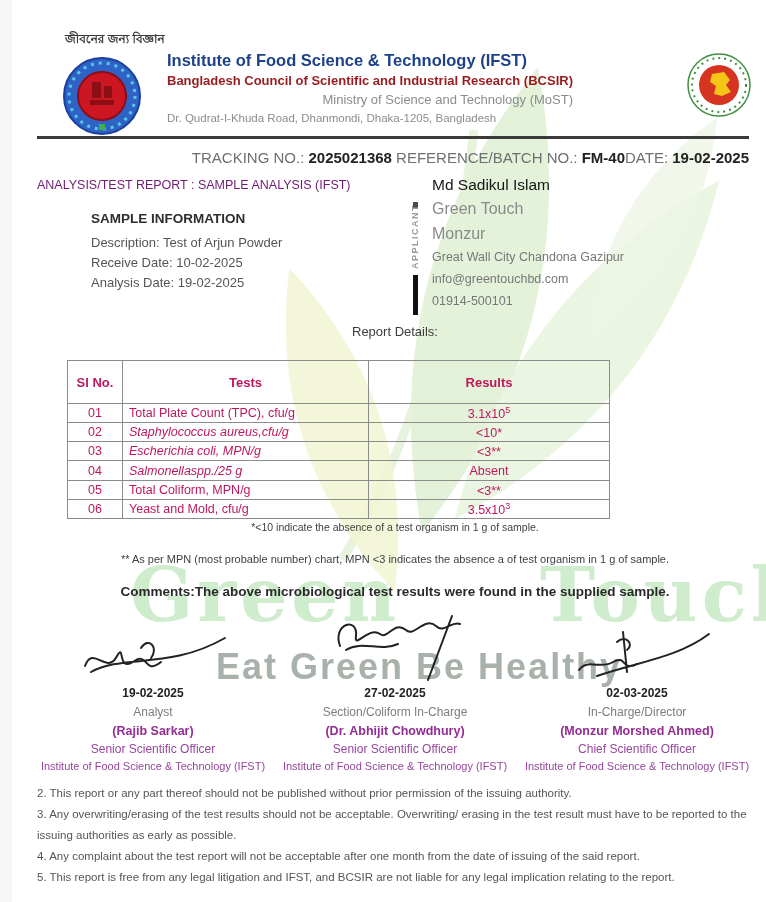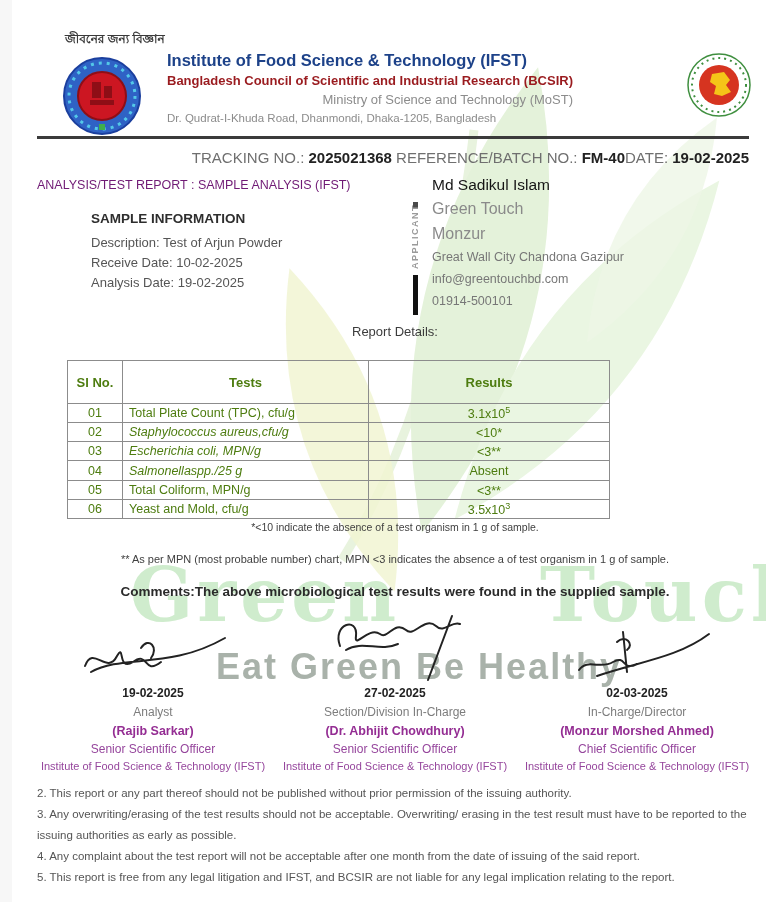--- a/index.html
+++ b/index.html
@@ -48,21 +48,21 @@
   .rail .bar{width:5px;height:40px;background:#111;margin-top:6px;}
   .app-text{margin-left:10px;}
   .app-name{font-size:15.5px;color:#151515;margin-bottom:6px;}
   .app-co{font-size:16px;color:#8a8a8a;margin-bottom:7px;}
   .app-owner{font-size:16px;color:#8a8a8a;margin-bottom:7px;}
   .app-line{font-size:12.5px;color:#777;margin-bottom:8px;}
 
   
   .rd-title{top:324px;left:0;width:766px;text-align:center;font-size:13px;color:#3c3c3c;}
   table.report{position:absolute;left:55px;top:360px;width:543px;border-collapse:collapse;
-    font-size:12.5px;color:#4d7c0f;}
+    font-size:12.5px;color:#be185d;}
   table.report th,table.report td{border:1px solid #8c8c8c;padding:1px 6px;background:transparent;}
   table.report th{font-size:13px;font-weight:bold;height:40px;}
   th.c-sl{width:42px;}
   th.c-test{width:233px;}
   td.sl{text-align:center;width:42px;}
   td.res{text-align:center;}
   td.test.it{font-style:italic;}
   table.report sup{font-size:9px;}
 
   .fn1{top:521px;left:0;width:766px;text-align:center;font-size:10.5px;color:#3f3f3f;}
@@ -237,21 +237,21 @@
       <div class="sig-org">Institute of Food Science &amp; Technology (IFST)</div>
     </div>
 
     <div class="sig-col">
       <div class="sig-img">
         <svg width="170" height="72" viewBox="0 0 170 72" xmlns="http://www.w3.org/2000/svg">
           <path d="M30,36 C22,14 48,6 46,26 C44,40 58,16 70,24 C78,30 84,10 96,20 C104,28 114,6 126,16 C134,24 142,10 150,14 M118,70 L142,6 M36,40 C52,30 70,42 88,34" stroke="#222" stroke-width="2" fill="none" stroke-linecap="round"></path>
         </svg>
       </div>
       <div class="sig-date">27-02-2025</div>
-      <div class="sig-role">Section/Division In-Charge</div>
+      <div class="sig-role">Section/Coliform In-Charge</div>
       <div class="sig-name">(Dr. Abhijit Chowdhury)</div>
       <div class="sig-title">Senior Scientific Officer</div>
       <div class="sig-org">Institute of Food Science &amp; Technology (IFST)</div>
     </div>
 
     <div class="sig-col">
       <div class="sig-img">
         <svg width="160" height="64" viewBox="0 0 160 64" xmlns="http://www.w3.org/2000/svg">
           <path d="M22,52 C30,40 44,52 56,44 C70,36 64,54 80,46 M66,14 L70,54 M60,24 C68,16 78,26 70,32 M40,58 C80,44 120,40 152,16" stroke="#222" stroke-width="2" fill="none" stroke-linecap="round"></path>
         </svg>

